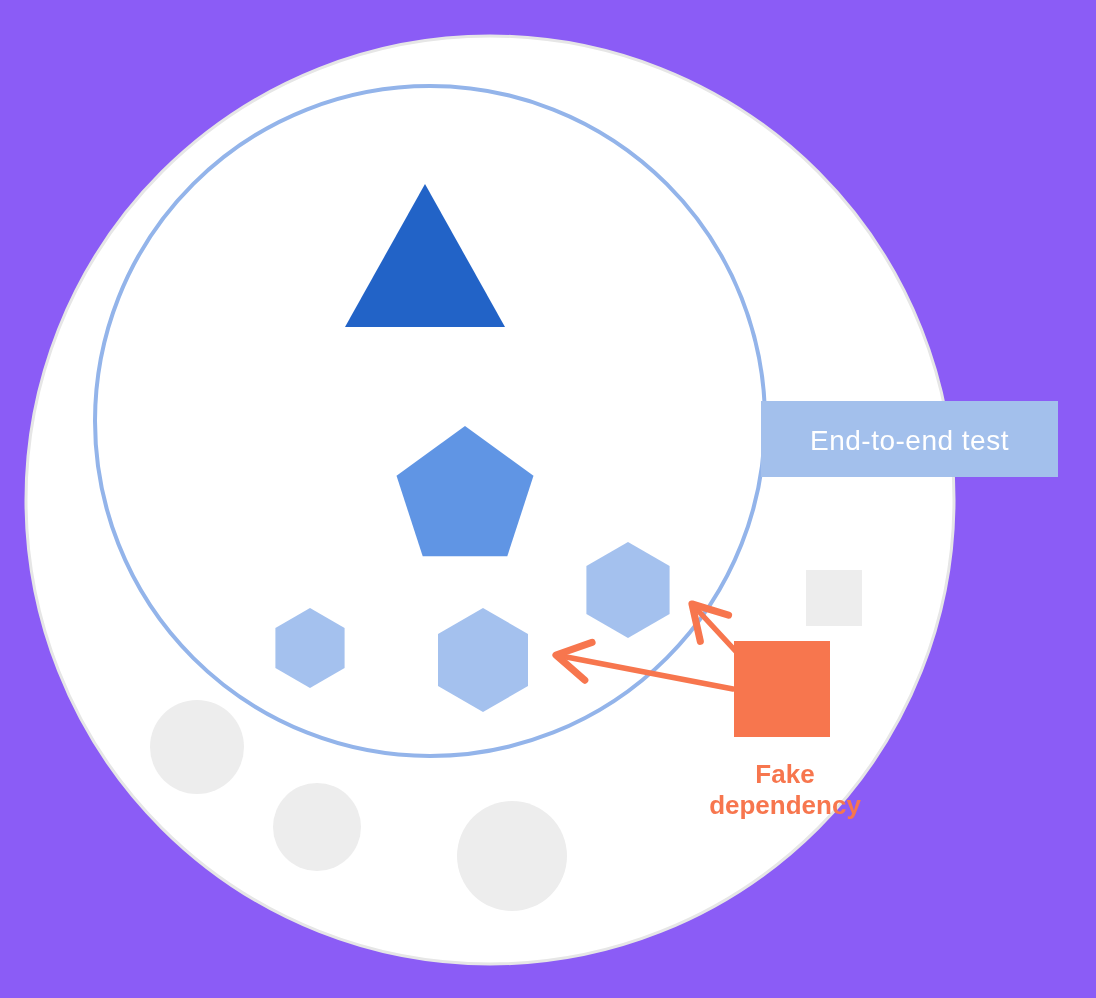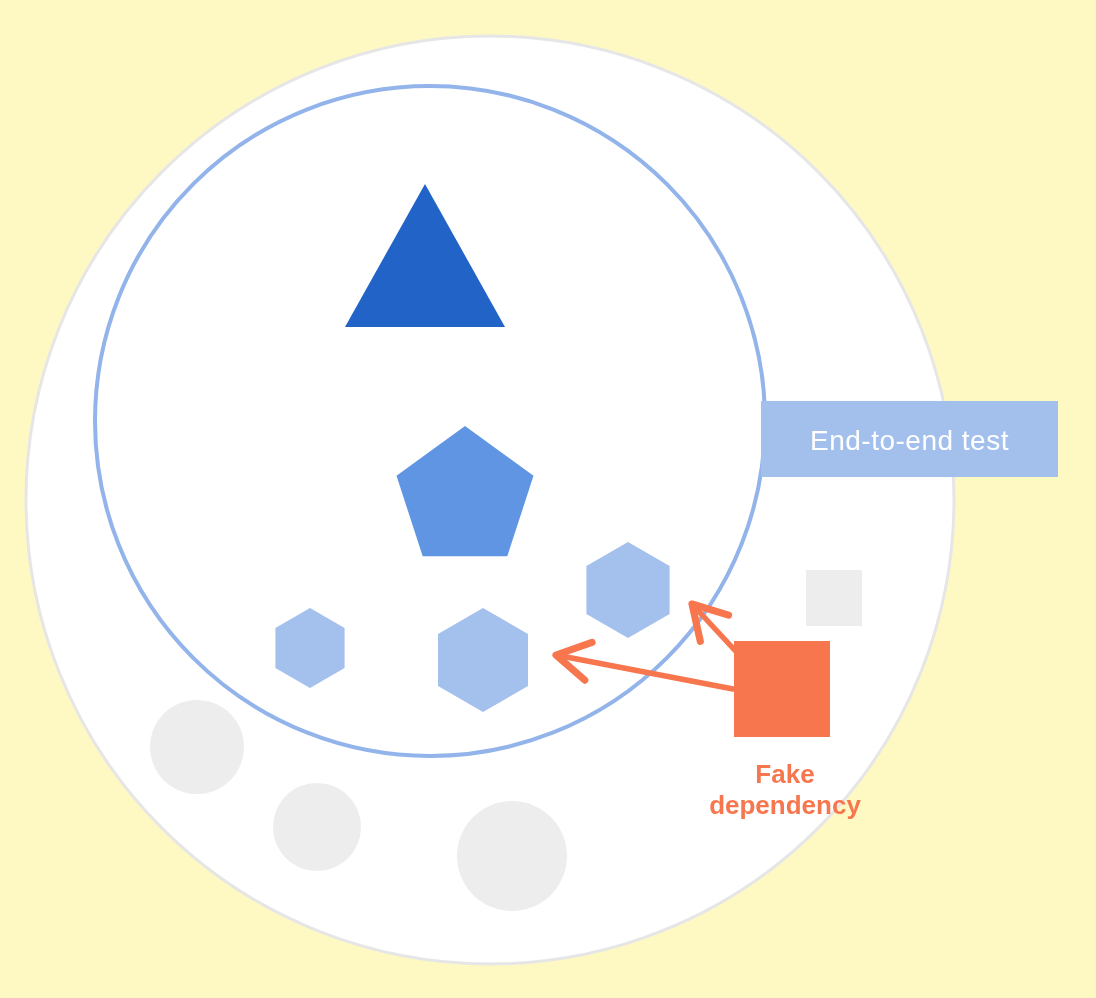--- a/index.html
+++ b/index.html
@@ -4,21 +4,21 @@
 <style>
   html, body {
     margin: 0;
     padding: 0;
     background: #ffffff;
   }
   .canvas {
     position: relative;
     width: 1096px;
     height: 998px;
-    background: #fef9c3;
+    background: #8b5cf6;
     overflow: hidden;
     font-family: "Liberation Sans", sans-serif;
   }
   svg { display: block; }
   .banner-text {
     font-family: "Liberation Sans", sans-serif;
     font-size: 28px;
     font-weight: 400;
     letter-spacing: 0.5px;
   }

